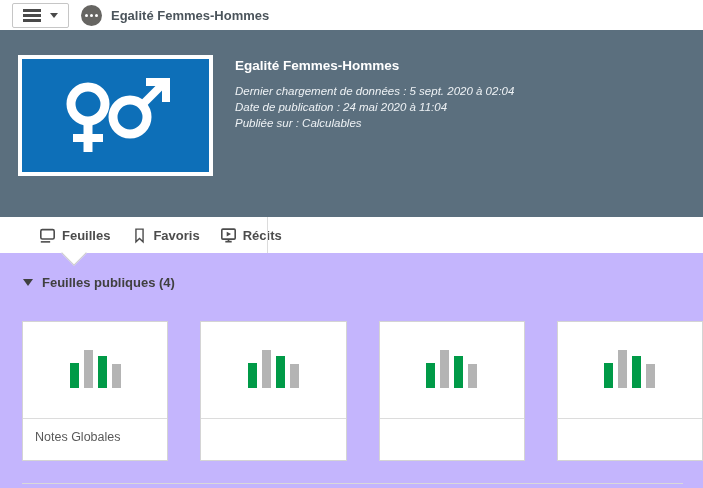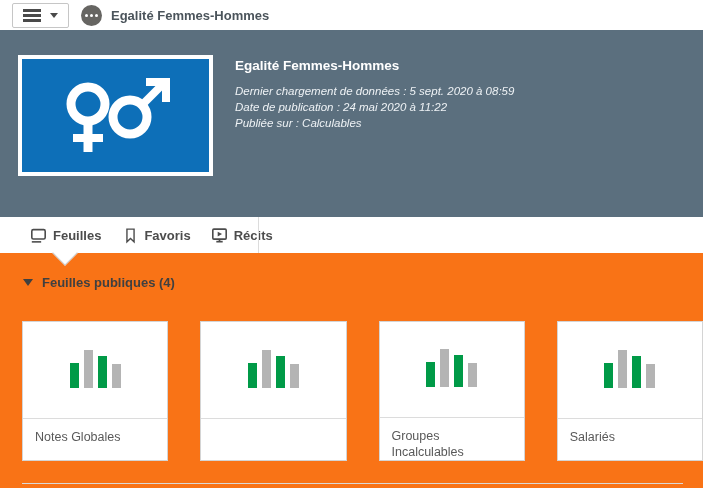--- a/index.html
+++ b/index.html
@@ -26,35 +26,35 @@
   .app-header { position:absolute; top:30px; left:0; right:0; height:187px; background:#5b6f7e; }
   .thumb { position:absolute; left:18px; top:25px; width:195px; height:121px;
            background:#fff; padding:4px; }
   .thumb-blue { width:100%; height:100%; background:#0d6fb8; display:flex;
                 align-items:center; justify-content:center; }
   .app-info { position:absolute; left:235px; top:28px; color:#fff; }
   .app-info h1 { font-size:13.5px; font-weight:bold; margin-bottom:10px; }
   .meta-line { font-style:italic; font-size:11.5px; line-height:16px; color:#eef2f5; }
 
   
-  .tab-row { position:absolute; top:217px; left:8px; right:0; height:36px; background:#fff;
+  .tab-row { position:absolute; top:217px; left:17px; right:0; height:36px; background:#fff;
              display:flex; align-items:center; z-index:2; }
   .tab { display:flex; align-items:center; gap:6px; color:#4c4c4c; font-weight:bold;
          font-size:13px; cursor:pointer; }
   .tab svg { display:block; }
   .tab-feuilles { margin-left:22px; }
   .tab-favoris  { margin-left:22px; }
   .tab-recits   { margin-left:20px; }
   .tab-divider { position:absolute; left:250px; top:0; height:36px; width:1px; background:#dcdcdc; }
   .notch { position:absolute; left:48px; top:27px; width:18px; height:18px; background:#fff;
            transform:rotate(45deg); border-right:1px solid #ccc; border-bottom:1px solid #ccc;
            z-index:3; }
 
   
-  .content { position:absolute; top:253px; left:0; right:0; bottom:0; background:#f97316; }
+  .content { position:absolute; top:253px; left:0; right:0; bottom:0; background:#c4b5fd; }
   .section-header { margin:22px 0 0 23px; display:flex; align-items:center; gap:9px;
                     color:#404040; font-weight:bold; font-size:13px; cursor:pointer; }
   .tri-down { width:0; height:0; border-left:5.5px solid transparent;
               border-right:5.5px solid transparent; border-top:7px solid #404040; }
 
   .cards { display:flex; gap:32px; margin:31px 0 0 22px; }
   .card { width:147px; height:140px; background:#fff; border:1px solid #d4d4d4;
           display:flex; flex-direction:column; cursor:pointer; }
   .card-thumb { height:97px; display:flex; align-items:flex-end; justify-content:center;
                 border-bottom:1px solid #dcdcdc; }
@@ -97,22 +97,22 @@
         <line x1="38" y1="53" x2="38" y2="84" stroke="#fff" stroke-width="9"></line>
         <line x1="23" y1="70" x2="53" y2="70" stroke="#fff" stroke-width="8"></line>
         <circle cx="80" cy="49" r="17" stroke="#fff" stroke-width="9"></circle>
         <line x1="92" y1="37" x2="112" y2="17" stroke="#fff" stroke-width="8"></line>
         <path d="M96 14 H116 V34" stroke="#fff" stroke-width="8" fill="none"></path>
       </svg>
     </div>
   </div>
   <div class="app-info">
     <h1>Egalité Femmes-Hommes</h1>
-    <div class="meta-line">Dernier chargement de données : 5 sept. 2020 à 08:59</div>
-    <div class="meta-line">Date de publication : 24 mai 2020 à 11:22</div>
+    <div class="meta-line">Dernier chargement de données : 5 sept. 2020 à 02:04</div>
+    <div class="meta-line">Date de publication : 24 mai 2020 à 11:04</div>
     <div class="meta-line">Publiée sur : Calculables</div>
   </div>
 </div>
 
 <div class="tab-row">
   <div class="tab tab-feuilles">
     <svg width="17" height="17" viewBox="0 0 16 16">
       <rect x="1.7" y="2.5" width="12.6" height="8.8" rx="1.4" fill="none" stroke="#4c4c4c" stroke-width="1.5"></rect>
       <line x1="1.7" y1="14" x2="10.5" y2="14" stroke="#4c4c4c" stroke-width="1.5"></line>
     </svg>
@@ -169,30 +169,28 @@
 
     <div class="card">
       <div class="card-thumb">
         <span class="bars">
           <i class="bar-g h1b"></i>
             <i class="bar-n h2b"></i>
             <i class="bar-g h3b"></i>
             <i class="bar-n h4b"></i>
         </span>
       </div>
-      <div class="card-label">Groupes Incalculables</div>
     </div>
 
     <div class="card">
       <div class="card-thumb">
         <span class="bars">
           <i class="bar-g h1b"></i>
             <i class="bar-n h2b"></i>
             <i class="bar-g h3b"></i>
             <i class="bar-n h4b"></i>
         </span>
       </div>
-      <div class="card-label">Salariés</div>
     </div>
   </div>
 
   <div class="bottom-divider"></div>
 </div>
 
 </body></html>

